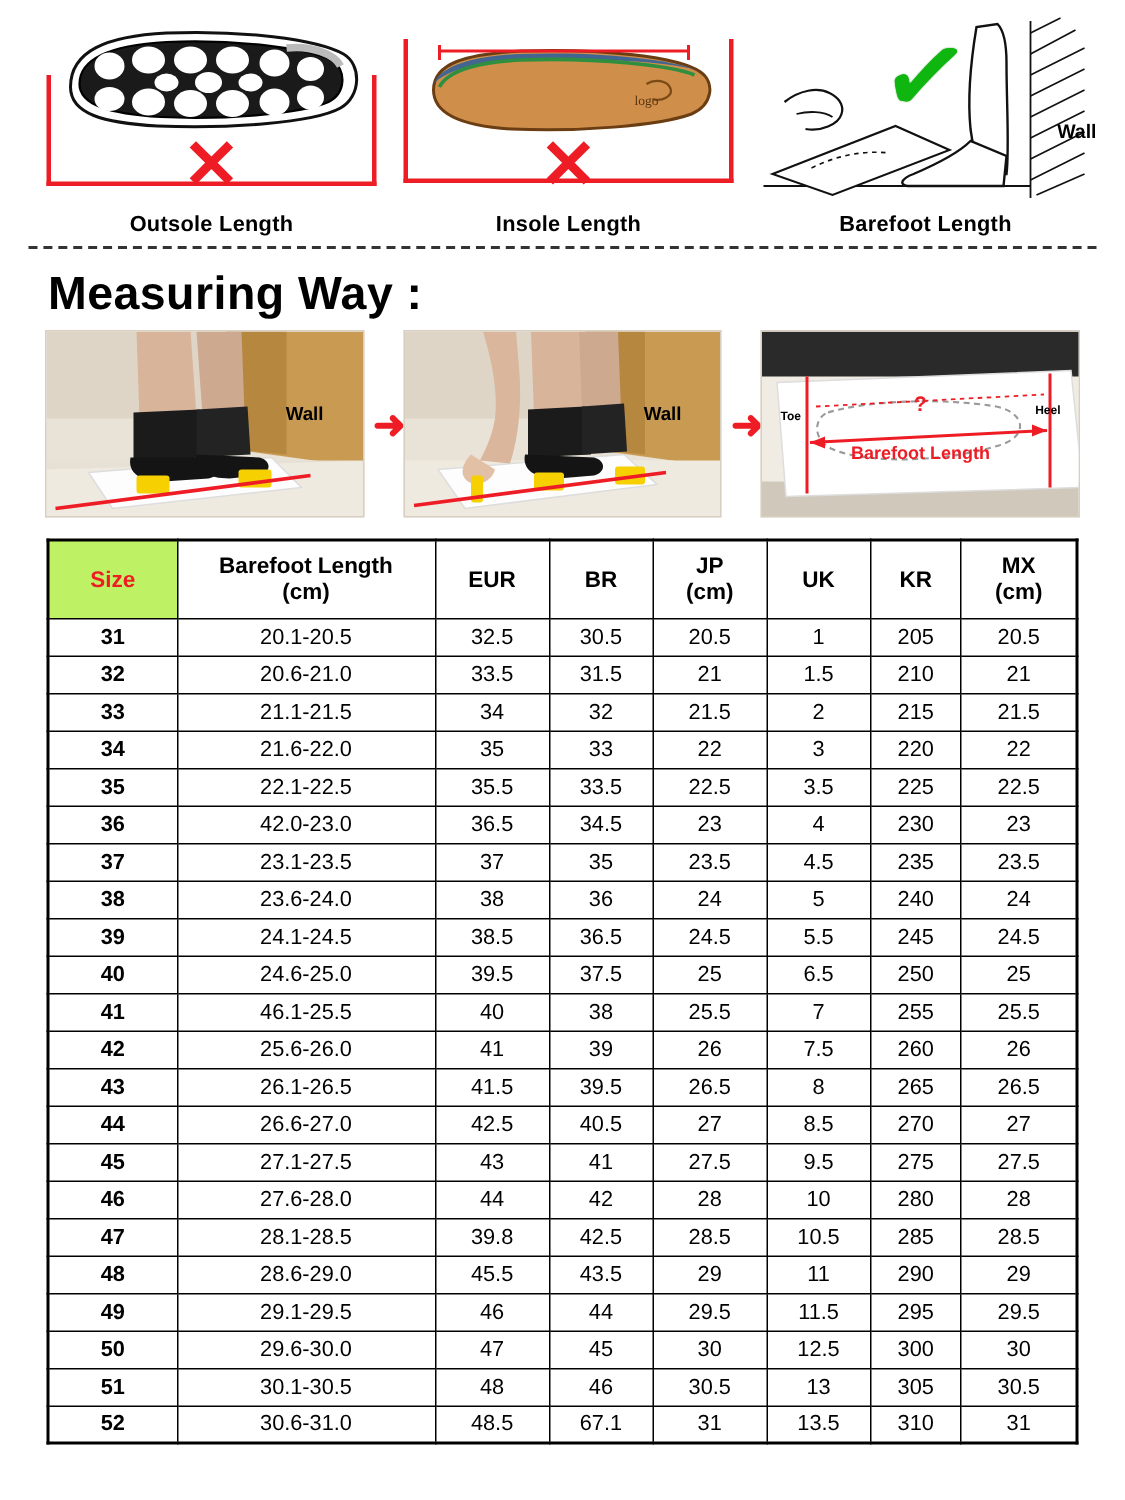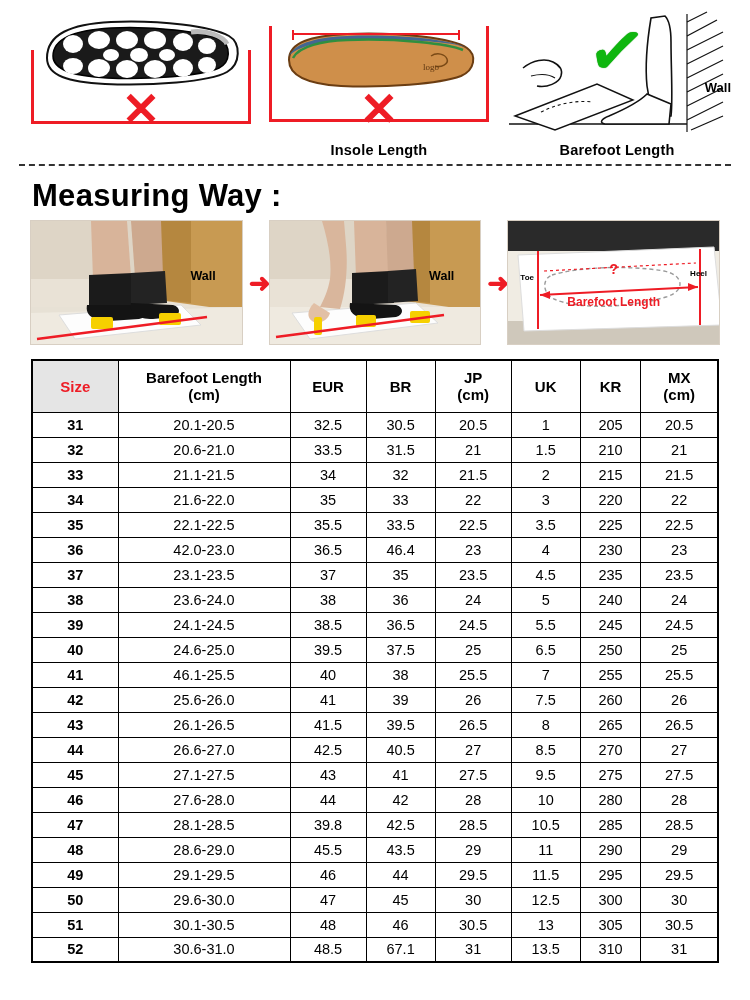--- a/index.html
+++ b/index.html
@@ -126,21 +126,21 @@
     height: 25px;
   }
   table.size-table thead th {
     font-weight: bold;
     font-size: 15px;
     height: 52px;
     line-height: 1.15;
   }
   .th-size {
     color: #ee1c25;
-    background: #e5e5e5;
+    background: #bef264;
     font-size: 22px;
     font-weight: bold;
     width: 86px;
   }
   .th-barefoot { width: 172px; }
   .col-size { font-weight: bold; }
 </style>
 </head>
 <body>
 
@@ -170,20 +170,21 @@
               <ellipse cx="98" cy="39" rx="9" ry="7"></ellipse>
               <ellipse cx="70" cy="39" rx="8" ry="6"></ellipse>
               <ellipse cx="126" cy="39" rx="8" ry="6"></ellipse>
             </g>
             <path d="M150 16 C166 14 182 20 186 28" fill="none" stroke="#bbb" stroke-width="5"></path>
           </g>
         </svg>
         <div class="bracket"></div>
         <div class="xmark">✕</div>
       </div>
+      <div class="cap">Outsole Length</div>
     </div>
 
     <div class="top-cell">
       <div class="illus">
         <svg width="232" height="130" viewBox="0 0 232 130">
           <g transform="translate(18,18)">
             <path d="M8 34 C8 16 30 10 66 8 C120 6 172 12 186 22 C196 29 194 44 180 50 C158 58 104 62 60 60 C26 58 8 50 8 34 Z" fill="#cf8f4a" stroke="#6b3d12" stroke-width="2"></path>
             <path d="M8 30 C14 16 40 11 66 10 C120 8 172 14 186 22 C176 16 120 12 66 14 C38 15 16 21 8 30 Z" fill="#2a5f9e" opacity="0.85"></path>
             <path d="M12 32 C18 20 42 15 66 14 C118 12 168 18 182 24" fill="none" stroke="#2f8f3f" stroke-width="2.5"></path>
             <path d="M150 30 C156 26 164 28 166 33 C168 38 160 42 154 40" fill="none" stroke="#7a4a16" stroke-width="1.5"></path>
@@ -397,21 +398,21 @@
             <td>33.5</td>
             <td>22.5</td>
             <td>3.5</td>
             <td>225</td>
             <td>22.5</td>
           </tr>
           <tr>
             <td class="col-size">36</td>
             <td>42.0-23.0</td>
             <td>36.5</td>
-            <td>46.4</td>
+            <td>34.5</td>
             <td>23</td>
             <td>4</td>
             <td>230</td>
             <td>23</td>
           </tr>
           <tr>
             <td class="col-size">37</td>
             <td>23.1-23.5</td>
             <td>37</td>
             <td>35</td>

